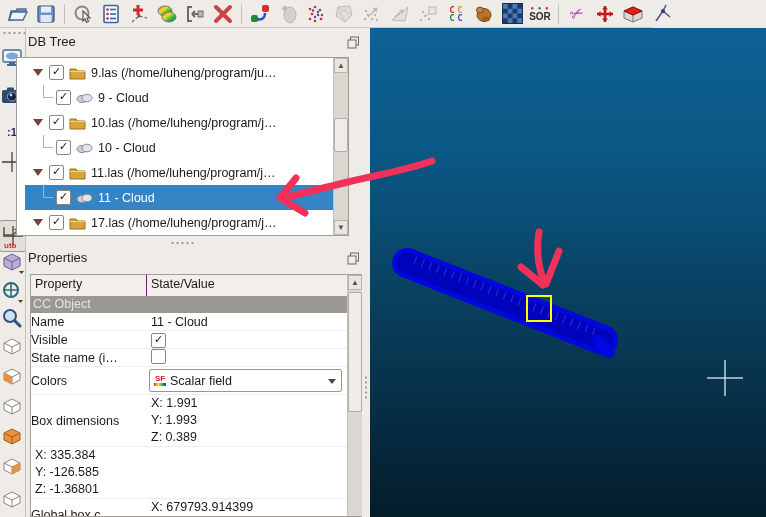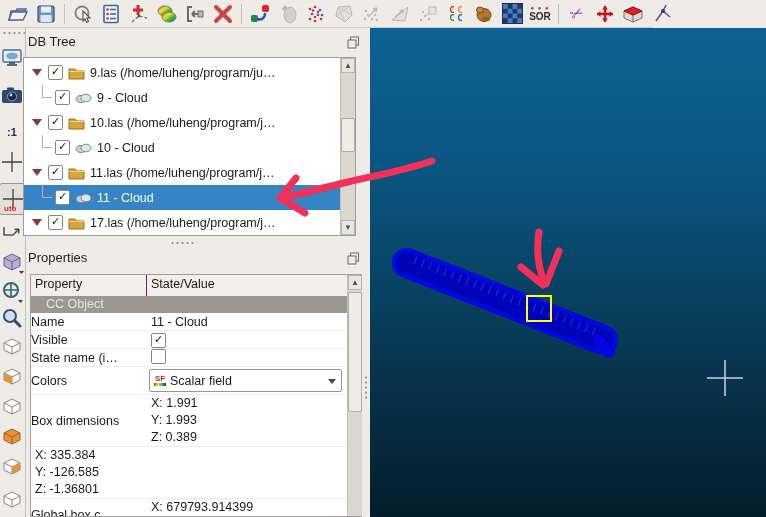--- a/index.html
+++ b/index.html
@@ -19,21 +19,21 @@
   .sor .txt{font:bold 10px/10px "Liberation Sans",sans-serif;color:#2b2b2b;}
   .scis{font-size:16px;color:#b03ab0;transform:rotate(-25deg);}
   .checker{width:19px;height:19px;background:
      repeating-conic-gradient(#1d3a6e 0 25%, #4a7ab8 0 50%) 0 0/9.5px 9.5px;border:1px solid #16305c;}
   
   .lstrip{position:absolute;left:0;top:28px;width:25px;height:489px;background:#efebe6;
           border-right:1px solid #c6c2bb;overflow:hidden;}
   .sideicon{position:absolute;left:0;width:24px;height:24px;display:flex;align-items:center;justify-content:center;}
   .scale1{font:bold 11px "Liberation Sans",sans-serif;color:#3c1e50;}
   .autobox{position:absolute;left:-1px;width:26px;height:30px;border:1px solid #9a958d;background:#e3dfd8;
-           border-radius:3px;display:flex;align-items:center;justify-content:center;}
+           border-radius:3px;display:flex;align-items:center;justify-content:center;margin-top:37px;}
   .autotxt{position:absolute;left:4px;bottom:1px;font:bold 8px "Liberation Sans",sans-serif;color:#d42a2a;}
   
   .docktitle{position:absolute;left:28px;font-size:13px;color:#222;}
   .floatbtn{position:absolute;width:13px;height:13px;}
   .gripdots{position:absolute;width:26px;height:4px;background:
      radial-gradient(circle 1px,#9a958d 1px,transparent 1.2px) 0 0/5px 4px;}
   .widget{position:absolute;background:#fff;border:1px solid #a29d96;box-sizing:border-box;overflow:hidden;}
   
   .trow{position:relative;height:25px;display:flex;align-items:center;font-size:12.5px;white-space:nowrap;}
   .trow.sel{background:#3584c6;color:#fff;}
@@ -52,21 +52,21 @@
         box-sizing:border-box;color:#55524e;font-size:8px;line-height:13px;text-align:center;}
   .sthumb{position:absolute;left:0;width:100%;background:#efece7;border:1px solid #b0aca6;box-sizing:border-box;border-radius:2px;}
   
   .phead{position:absolute;left:0;top:0;width:100%;height:21px;background:#f2efeа;background:#f2efea;
          border-bottom:1px solid #c9c5bf;display:flex;font-size:12.5px;}
   .phead div{padding:2px 0 0 4px;box-sizing:border-box;}
   .pc1{width:116px;border-right:1px solid #701a75;}
   .prow{display:flex;font-size:12.5px;border-bottom:1px solid #f0eeea;align-items:center;}
   .prow .lab{width:116px;box-sizing:border-box;flex:0 0 auto;}
   .prow .val{padding-left:4px;}
-  .section{background:#9b9793;color:#e6e4e0;height:17px;line-height:16px;padding-left:15px;font-size:12.5px;}
+  .section{background:#9b9793;color:#e6e4e0;height:17px;line-height:16px;padding-left:2px;font-size:12.5px;}
   .vstack{display:flex;flex-direction:column;justify-content:center;line-height:17px;}
   .combo{display:flex;align-items:center;height:23px;width:193px;background:#fff;border:1px solid #9a958d;
          border-radius:2px;margin-left:1px;box-sizing:border-box;padding:0 4px;position:relative;}
   .sfico{display:flex;flex-direction:column;align-items:center;margin-right:4px;}
   .sfico b{font:bold 8px/8px "Liberation Sans",sans-serif;color:#c22;}
   .sfbar{width:12px;height:3px;background:linear-gradient(90deg,#e22,#ee2,#2c2,#22e);}
   .carrow{position:absolute;right:5px;top:9px;width:0;height:0;border-left:4px solid transparent;
           border-right:4px solid transparent;border-top:5px solid #4a4742;}
   
   .viewport{position:absolute;left:370px;top:28px;width:396px;height:489px;
@@ -360,21 +360,21 @@
         </svg>
     </div>
   </div>
 
   <div class="docktitle" style="top:34px;">DB Tree</div>
   <svg class="floatbtn" style="left:347px;top:36px;">
       <rect x="3.5" y="1" width="8" height="8" fill="none" stroke="#6e6a64"></rect>
       <rect x="1" y="4" width="8" height="8" fill="#efebe6" stroke="#6e6a64"></rect>
     </svg>
 
-  <div class="widget" style="left:23px;top:57px;width:333px;height:179px;">
+  <div class="widget" style="left:16px;top:57px;width:333px;height:179px;padding-left:8px;">
     <div style="padding-top:2px;">
       <div class="trow">
         <span class="tri"></span>
         <span class="cb on"></span>
         <svg class="fico" width="17" height="14">
             <path d="M1 3 h6 l1.5 2 H16 V13 H1 Z" fill="#d8a43c" stroke="#9c7018"></path>
             <path d="M1 5.5 H16" stroke="#eccd8a"></path>
           </svg>
         <span>9.las (/home/luheng/program/ju…</span>
       </div>

